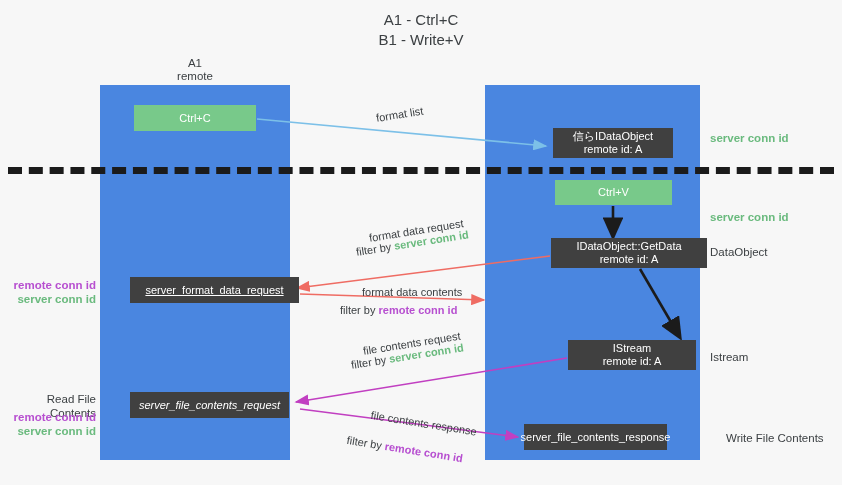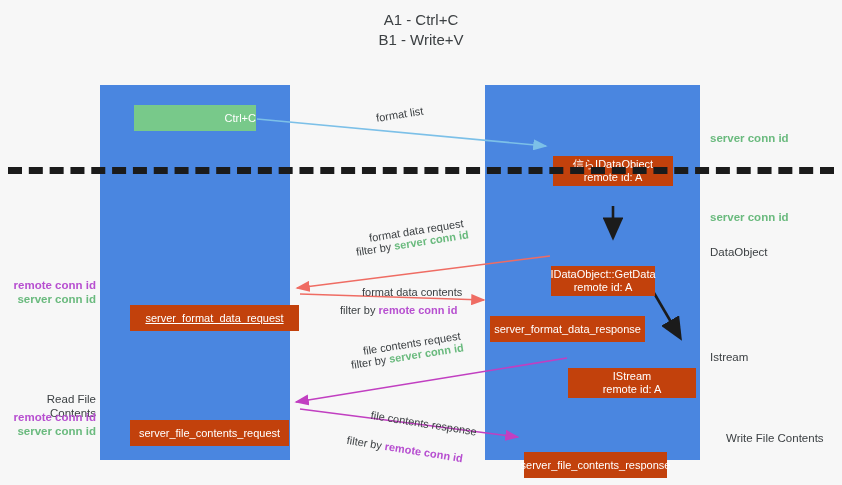--- a/index.html
+++ b/index.html
@@ -57,33 +57,33 @@
     font-size: 11px;
     text-align: center;
     display: flex;
     flex-direction: column;
     align-items: center;
     justify-content: center;
     line-height: 13px;
     z-index: 5;
   }
   .node.green { background: #78c98a; }
-  .node.orange { background: #c2410c; margin-top: 28px; }
-
-  
-  #box-ctrl-c  { left: 134px; top: 105px; width: 122px; height: 26px; align-items: flex-end; }
+  .node.orange { background: #404040; }
+
+  
+  #box-ctrl-c  { left: 134px; top: 105px; width: 122px; height: 26px; }
   #box-ctrl-v  { left: 555px; top: 180px; width: 117px; height: 25px; }
 
   
   #box-idataobject       { left: 553px; top: 128px; width: 120px; height: 30px; }
-  #box-getdata           { left: 551px; top: 238px; width: 104px; height: 30px; }
+  #box-getdata           { left: 551px; top: 238px; width: 156px; height: 30px; }
   #box-istream           { left: 568px; top: 340px; width: 128px; height: 30px; }
   #box-fmt-req           { left: 130px; top: 277px; width: 169px; height: 26px; text-decoration: underline; }
   #box-fmt-resp          { left: 490px; top: 288px; width: 155px; height: 26px; }
-  #box-file-req          { left: 130px; top: 392px; width: 159px; height: 26px; }
+  #box-file-req          { left: 130px; top: 392px; width: 159px; height: 26px; font-style: italic; }
   #box-file-resp         { left: 524px; top: 424px; width: 143px; height: 26px; }
 
   
   .right-note {
     font-size: 11.5px;
     color: #3c4043;
     line-height: 14px;
   }
   .conn-green { color: #6aba7e; font-weight: bold; }
   .conn-purple { color: #b74fd0; font-weight: bold; }
@@ -144,20 +144,24 @@
 </head>
 <body>
 
 <div id="stage">
 
   <div class="abs" id="title">
     <div>A1 - Ctrl+C</div>
     <div>B1 - Write+V</div>
   </div>
 
+  <div class="abs lane-header" id="lane-a-header">
+    <div>A1</div>
+    <div>remote</div>
+  </div>
 
   <div class="abs lane" id="lane-a"></div>
   <div class="abs lane" id="lane-b"></div>
 
   <svg id="arrows" class="abs">
     <defs>
       <marker id="ah-blue" markerWidth="9" markerHeight="7" refX="8" refY="3.5" orient="auto">
         <polygon points="0 0, 9 3.5, 0 7" fill="#7cc0e8"></polygon>
       </marker>
       <marker id="ah-red" markerWidth="9" markerHeight="7" refX="8" refY="3.5" orient="auto">
@@ -190,38 +194,38 @@
 
   <div class="abs node green" id="box-ctrl-c">
     <span>Ctrl+C</span>
   </div>
 
   <div class="abs node orange" id="box-idataobject">
     <span>信らIDataObject</span>
     <span>remote id: A</span>
   </div>
 
+  <div class="abs node green" id="box-ctrl-v">
+    <span>Ctrl+V</span>
+  </div>
 
   <div class="abs node orange" id="box-getdata">
     <span>IDataObject::GetData</span>
     <span>remote id: A</span>
   </div>
 
   <div class="abs node orange" id="box-istream">
     <span>IStream</span>
     <span>remote id: A</span>
   </div>
 
   <div class="abs node orange" id="box-fmt-req">
     <span>server_format_data_request</span>
   </div>
 
-  <div class="abs node orange" id="box-fmt-resp">
-    <span>server_format_data_response</span>
-  </div>
 
   <div class="abs node orange" id="box-file-req">
     <span>server_file_contents_request</span>
   </div>
 
   <div class="abs node orange" id="box-file-resp">
     <span>server_file_contents_response</span>
   </div>
 
   <div class="abs edge-label rot-neg" id="lbl-format-list">

